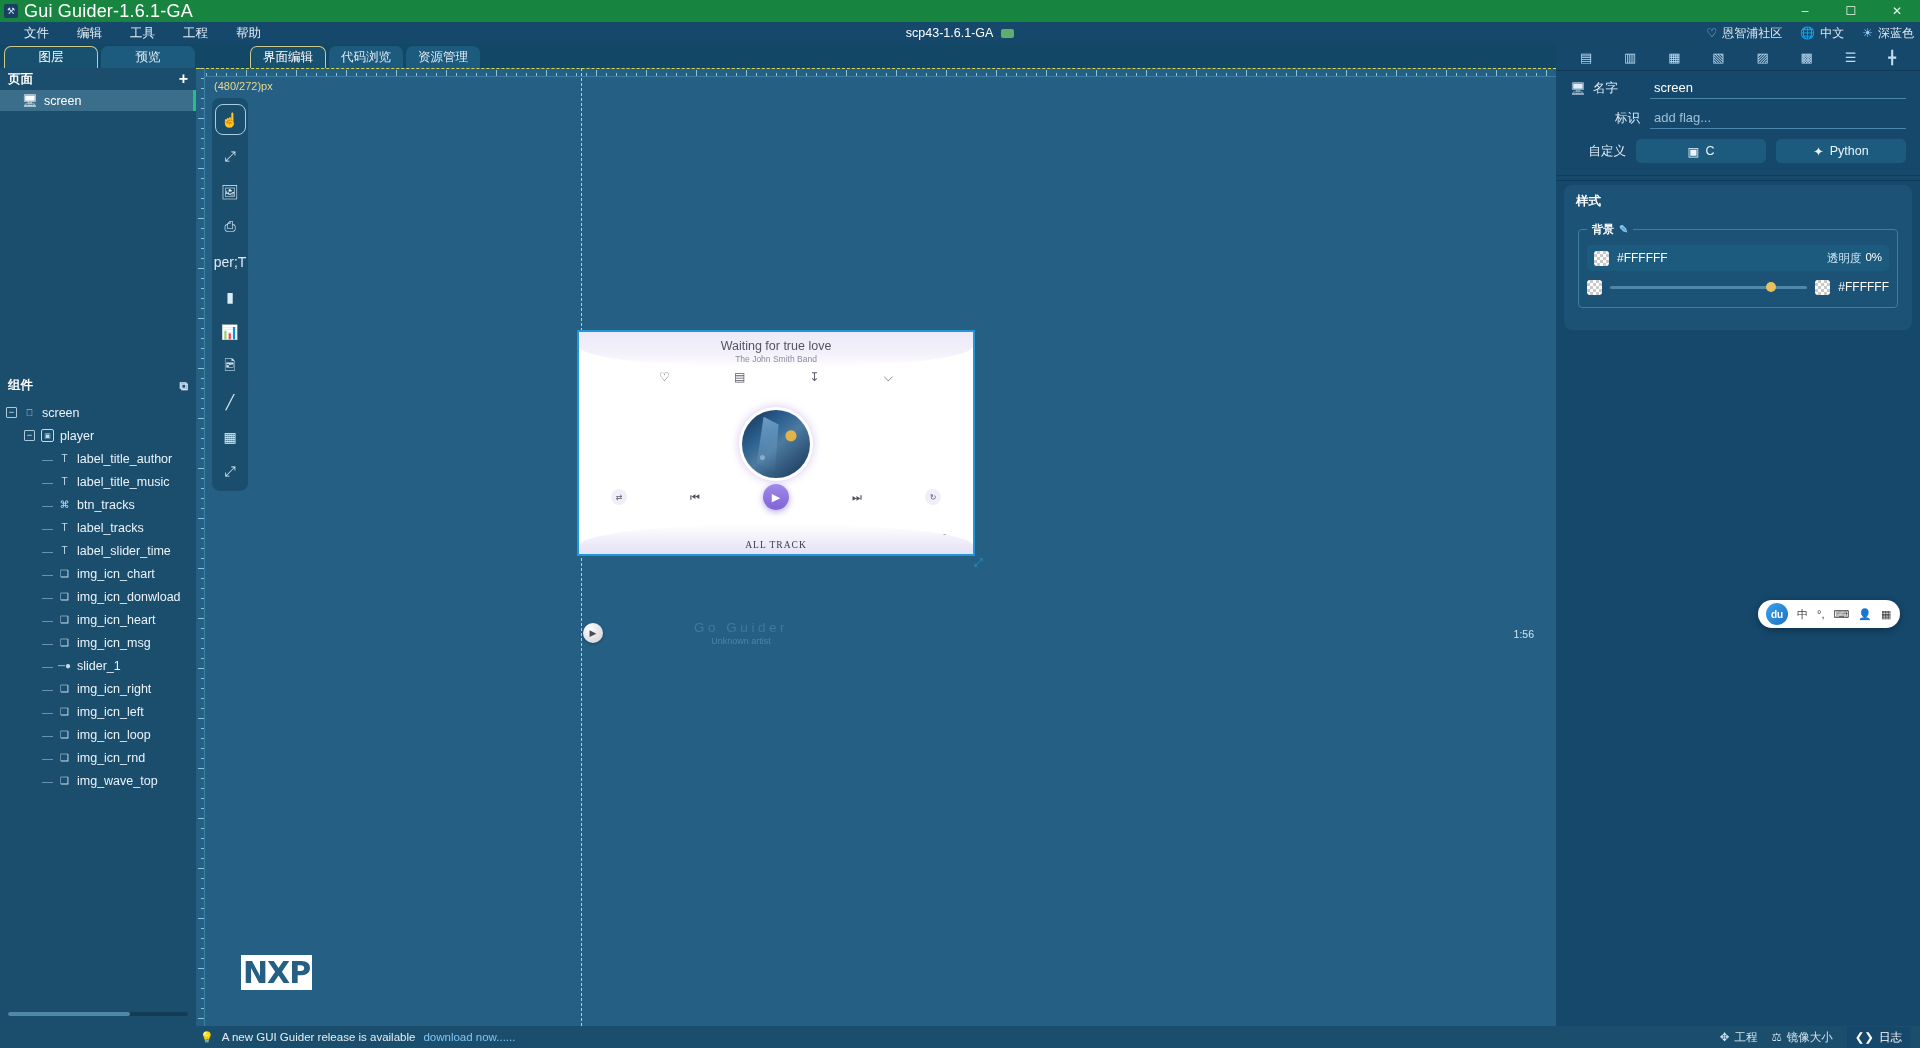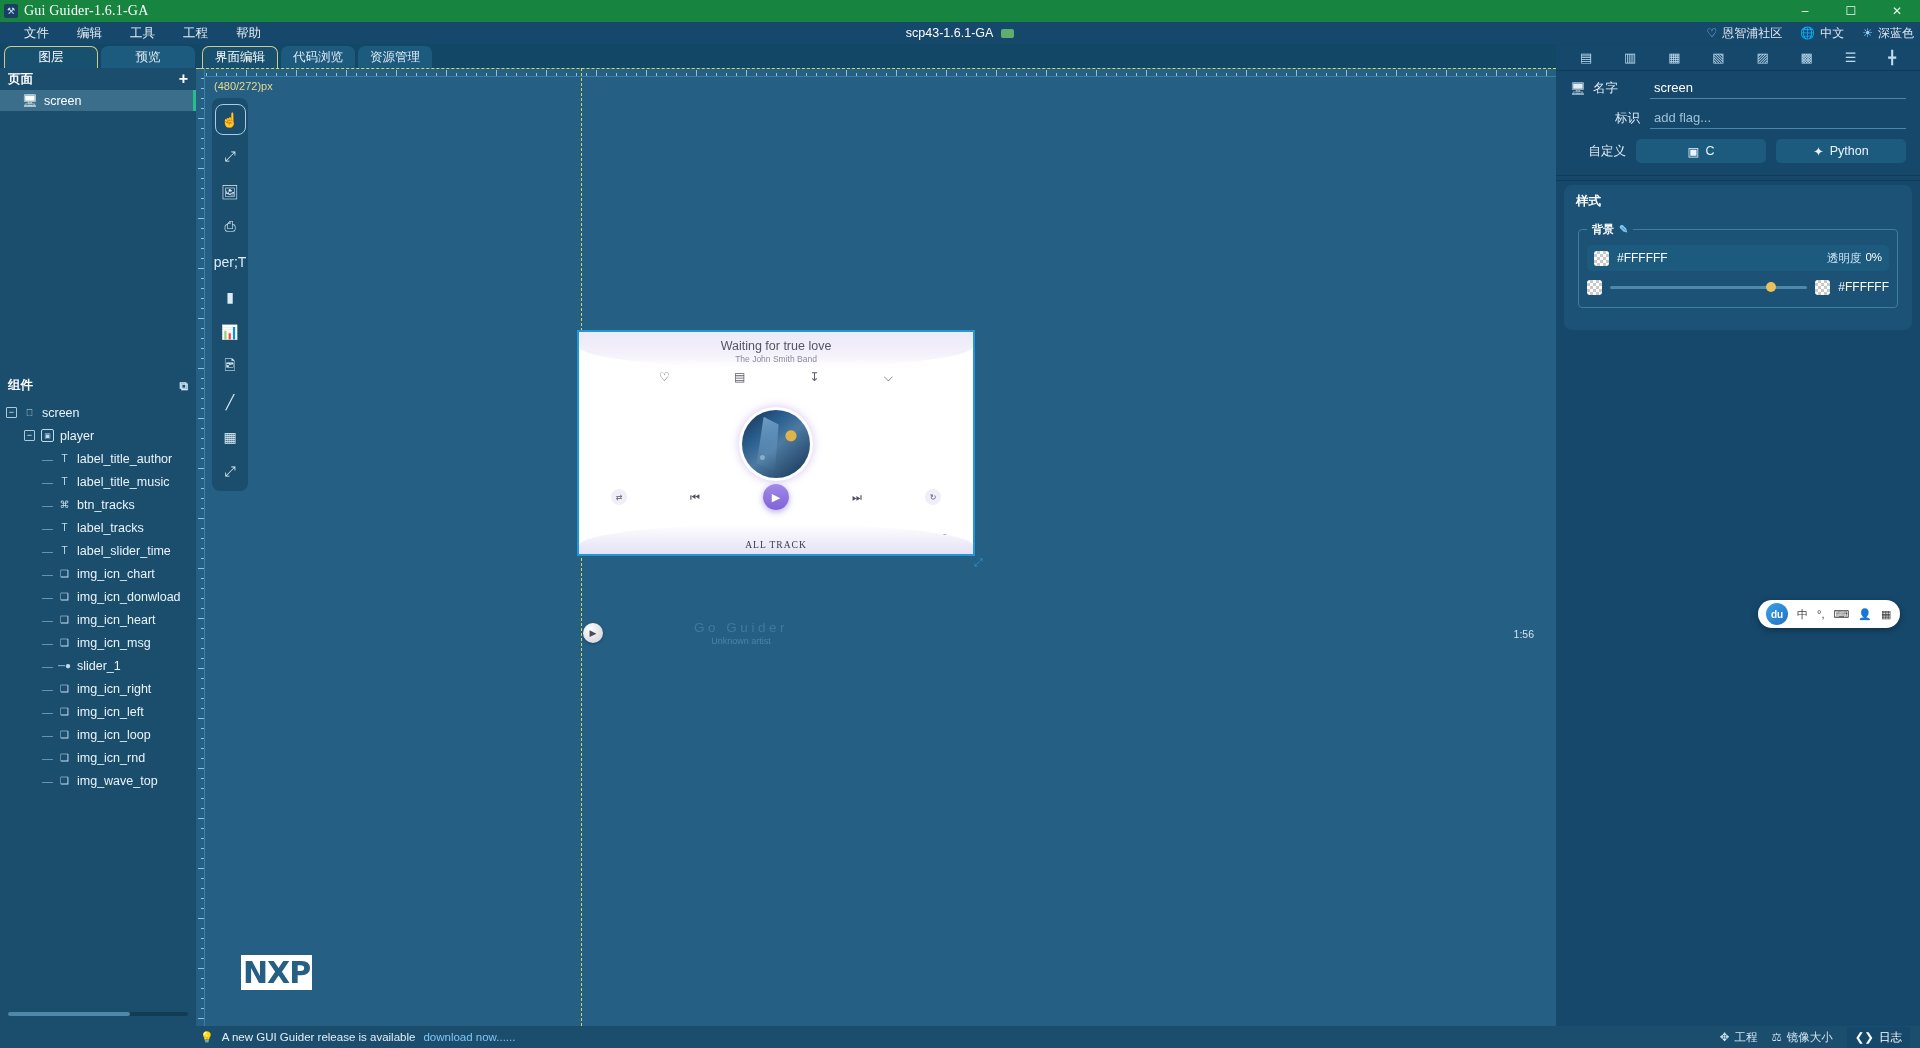--- a/index.html
+++ b/index.html
@@ -14,21 +14,21 @@
   
   .titlebar {
     height: 22px; background: #17853f; display: flex; align-items: center;
     padding-left: 4px; color: #ffffff; font-size: 12px;
   }
   .titlebar .app-ico {
     width: 14px; height: 14px; background: #1b3f63; margin-right: 6px;
     border-radius: 2px; display:flex; align-items:center; justify-content:center;
     font-size:9px; color:#cfe6ff;
   }
-  .titlebar .t-title { font-size: 14px; letter-spacing: .2px; font-family: Liberation Serif, serif; }
+  .titlebar .t-title { font-size: 18px; letter-spacing: .2px; }
   .win-btns { margin-left: auto; display: flex; height: 22px; }
   .win-btns div {
     width: 46px; height: 22px; display:flex; align-items:center; justify-content:center;
     color:#e9f4ec; font-size: 12px;
   }
 
   
   .menubar {
     height: 22px; background: #16486b; display:flex; align-items:center;
     padding-left: 10px; position: relative;
@@ -56,21 +56,21 @@
     height: 24px; background:#124866; display:flex; align-items:flex-end;
     position:relative;
   }
   .tab {
     height: 22px; min-width:94px; padding: 0 16px;
     display:flex; align-items:center; justify-content:center;
     color:#dfeaf3; font-size:12.5px;
     background:#1d5b7e; border-radius: 7px 7px 0 0;
     margin-right: 3px;
   }
-  .tab.sel { background:#18506f; border:1px solid #cfc98c; border-bottom:none; color:#ffffff;}
+  .tab.sel { background:#18506f; border:1px solid #cfc98c; border-bottom:none; color:#ffffff;margin-left:48px;}
   .tab.left0 { margin-left: 4px; }
   .tabs-left { display:flex; align-items:flex-start; width:196px;margin-top:40px; }
   .tabs-mid { display:flex; align-items:flex-end; margin-left: 6px; }
   .tab.mid { min-width:0; padding: 0 12px; background:#1d5b7e; }
   .tab.mid.sel { background:#18506f; border:1px solid #cfc98c; border-bottom:none; }
   .toolbar-right {
     margin-left:auto; display:flex; align-items:center; gap:0px; height:24px;
     padding-right: 8px;
   }
   .tb-btn {

